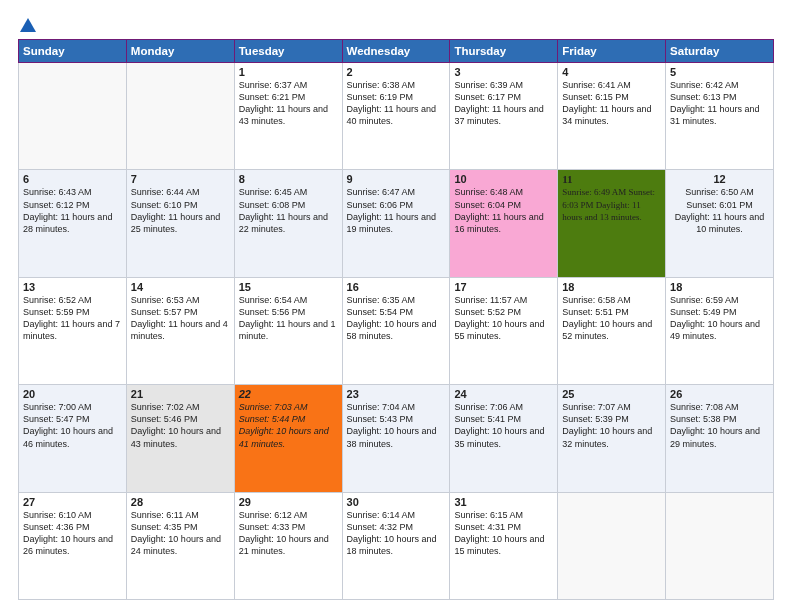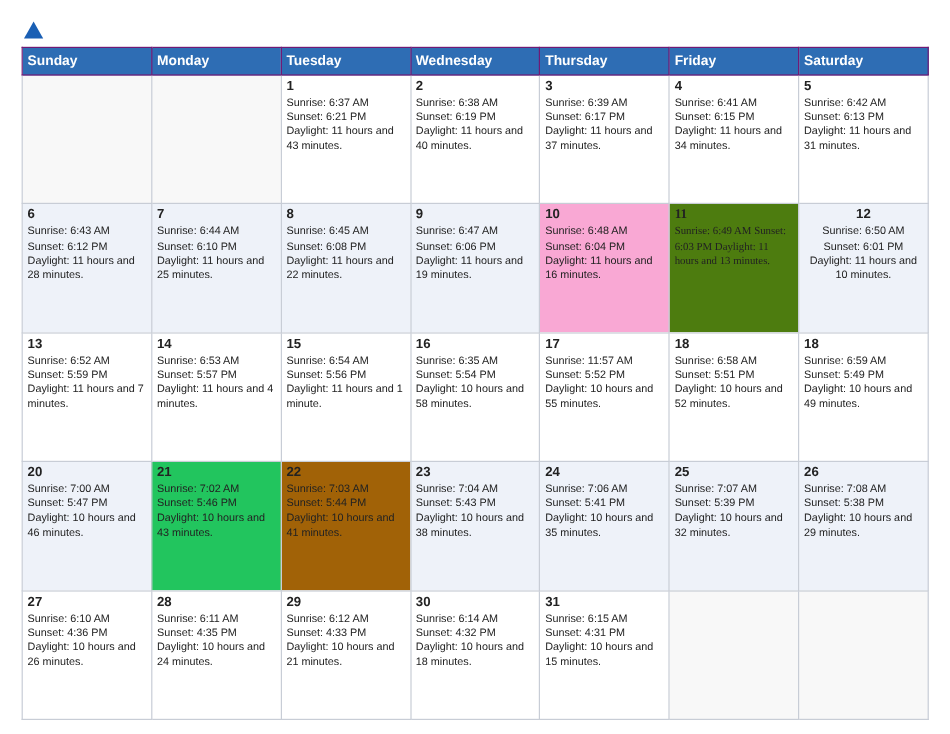--- a/index.html
+++ b/index.html
@@ -287,28 +287,28 @@
           </td>
         </tr>
         <tr>
           <td style="background: rgb(238, 242, 249); margin-left: 20px;">
             <div class="day-num">20</div>
             <div class="day-info">Sunrise: 7:00 AM
 Sunset: 5:47 PM
 Daylight: 10 hours
 and 46 minutes.</div>
           </td>
-          <td style="background: #22c55e;">
+          <td style="background: #e5e5e5;">
             <div class="day-num">21</div>
             <div class="day-info">Sunrise: 7:02 AM
 Sunset: 5:46 PM
 Daylight: 10 hours
 and 43 minutes.</div>
           </td>
-          <td style="background: #a16207;">
+          <td style="background: #f97316; font-style: italic;">
             <div class="day-num">22</div>
             <div class="day-info">Sunrise: 7:03 AM
 Sunset: 5:44 PM
 Daylight: 10 hours
 and 41 minutes.</div>
           </td>
           <td style="background: rgb(238, 242, 249);">
             <div class="day-num">23</div>
             <div class="day-info">Sunrise: 7:04 AM
 Sunset: 5:43 PM

